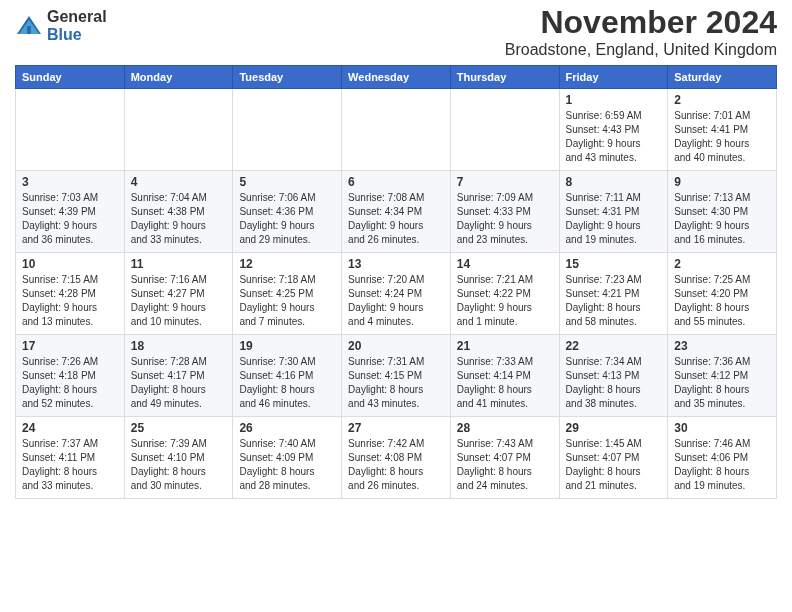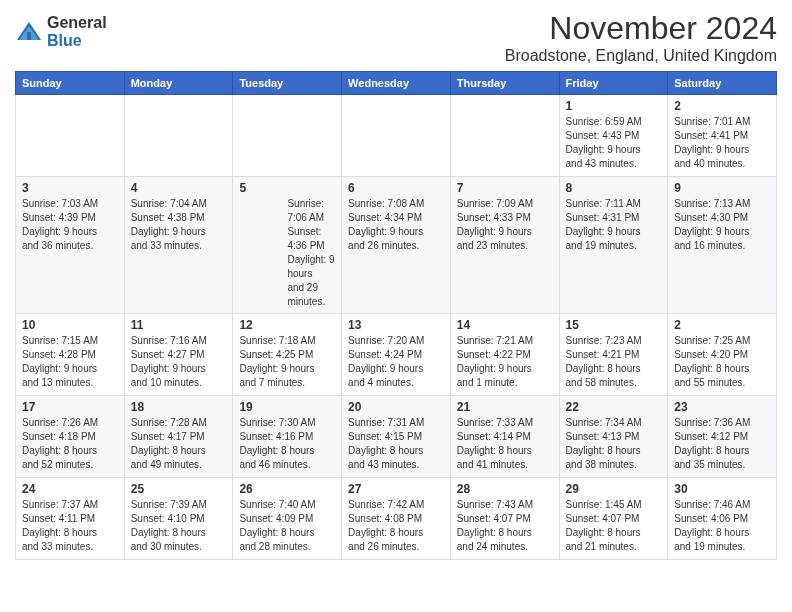--- a/index.html
+++ b/index.html
@@ -6,21 +6,21 @@
     body {
       font-family: Arial, sans-serif;
       background: #fff;
       width: 792px;
       height: 612px;
       overflow: hidden;
     }
     .page {
       width: 792px;
       height: 564px;
-      padding: 10px 15px;
+      padding: 4px 15px;
     }
     .header {
       display: flex;
       align-items: flex-start;
       justify-content: space-between;
       margin-bottom: 6px;
     }
     .logo {
       display: flex;
       align-items: center;
@@ -44,21 +44,21 @@
     .logo-icon {
       width: 28px;
       height: 28px;
       margin-right: 4px;
     }
     .title-section {
       text-align: right;
     }
     .month-title {
       font-size: 32px;
-      font-weight: normal;
+      font-weight: bold;
       color: #333;
     }
     .location-title {
       font-size: 16px;
       color: #333;
     }
     .calendar-table {
       width: 100%;
       border-collapse: collapse;
       table-layout: fixed;
@@ -167,21 +167,21 @@
           </td>
           <td>
             <span class="day-number">4</span>
             <div class="day-info" style="white-space: pre-line;">Sunrise: 7:04 AM
 Sunset: 4:38 PM
 Daylight: 9 hours
 and 33 minutes.</div>
           </td>
           <td>
             <span class="day-number">5</span>
-            <div class="day-info" style="white-space: pre-line; margin-left: 48px;">Sunrise: 7:06 AM
+            <div class="day-info" style="white-space: pre-line;">Sunrise: 7:06 AM
 Sunset: 4:36 PM
 Daylight: 9 hours
 and 29 minutes.</div>
           </td>
           <td>
             <span class="day-number">6</span>
             <div class="day-info" style="white-space: pre-line;">Sunrise: 7:08 AM
 Sunset: 4:34 PM
 Daylight: 9 hours
 and 26 minutes.</div>

